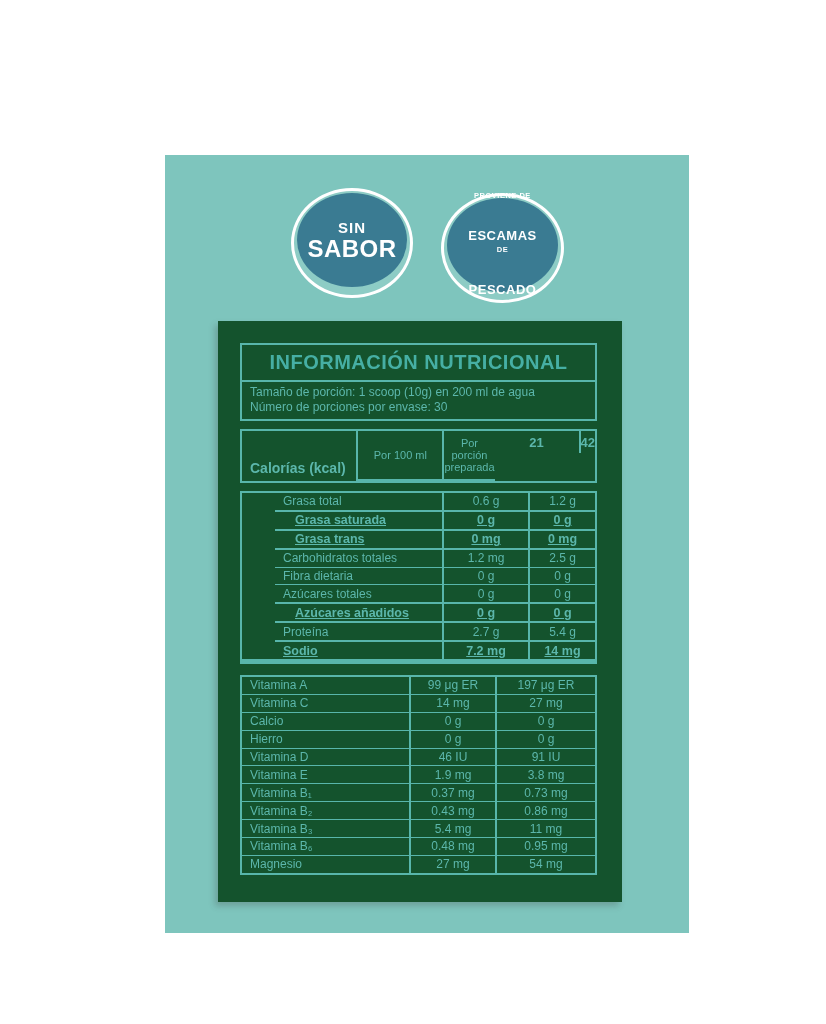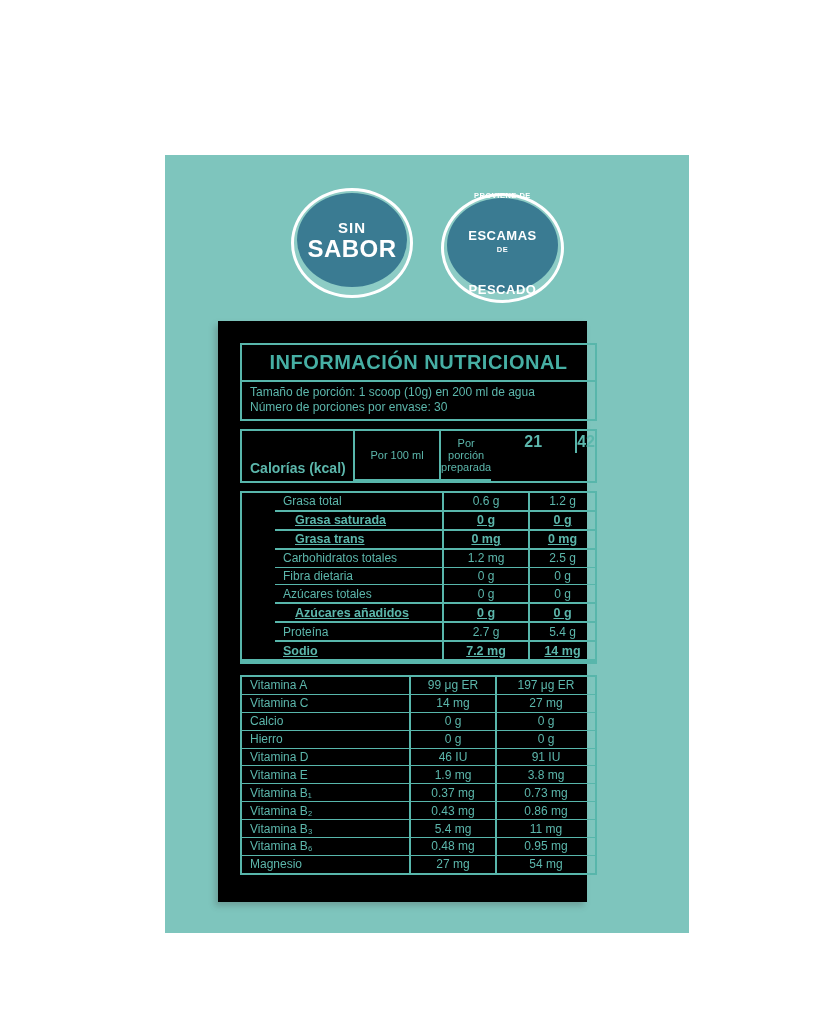--- a/index.html
+++ b/index.html
@@ -28,22 +28,22 @@
   }
   .badge1 { left:126px; top:33px;  width:122px; height:110px; }
   .badge2 { left:276px; top:38px;  width:123px; height:110px; }
   .b-sm  { font-size:15px; line-height:17px; letter-spacing:1px; }
   .b-lg  { font-size:24px; line-height:25px; letter-spacing:0.5px; }
   .b-tiny{ font-size:7.5px; line-height:9px; letter-spacing:0.5px; }
   .b-med { font-size:13px; line-height:19px; letter-spacing:0.5px;margin-top:26px; }
 
   
   .panel {
-    position:absolute; left:53px; top:166px; width:369px; height:581px;
-    background:#000000;
+    position:absolute; left:53px; top:166px; width:404px; height:581px;
+    background:#14532d;
     box-shadow:-3px 4px 6px rgba(70,70,70,0.28);
   }
   .panel-inner { position:absolute; left:22px; top:22px; width:357px; }
   .tealtxt  { color:var(--text-teal,#5CB7AC); }
 
   .head-box {
     border:2.5px solid var(--border-teal,#58B6AB); box-sizing:border-box;
   }
   .title-row {
     height:35px; display:flex; align-items:center; justify-content:center;
@@ -61,21 +61,21 @@
   .cal-label {
     width:169px; box-sizing:border-box; border-right:2px solid var(--border-teal,#58B6AB);
     display:flex; align-items:flex-end; padding:0 0 5px 8px;
     font-size:14px; font-weight:bold;
   }
   .cal-right { flex:1; display:flex; flex-direction:row; }
   .cal-head  {
     display:flex; flex:1; border-bottom:2px solid var(--border-teal,#58B6AB);
     font-size:11px; line-height:12px; text-align:center;
   }
-  .cal-vals  { display:flex; height:22px; font-size:16px; font-weight:bold; text-align:center; }
+  .cal-vals  { display:flex; height:22px; font-size:13px; font-weight:bold; text-align:center; }
   .cc1 { width:86px; box-sizing:border-box; border-right:2px solid var(--border-teal,#58B6AB);
          display:flex; align-items:center; justify-content:center; }
   .cc2 { flex:1; display:flex; align-items:center; justify-content:center; }
 
   
   .ntable {
     margin-top:8px; border:2.5px solid var(--border-teal,#58B6AB); box-sizing:border-box;
   }
   .ntable.macro { border-bottom-width:5px;padding-left:33px; }
   .ntable.vit   { margin-top:11px; }

